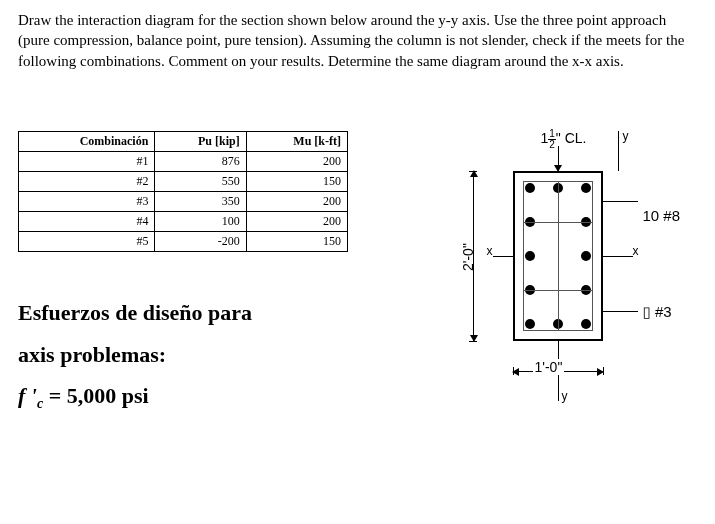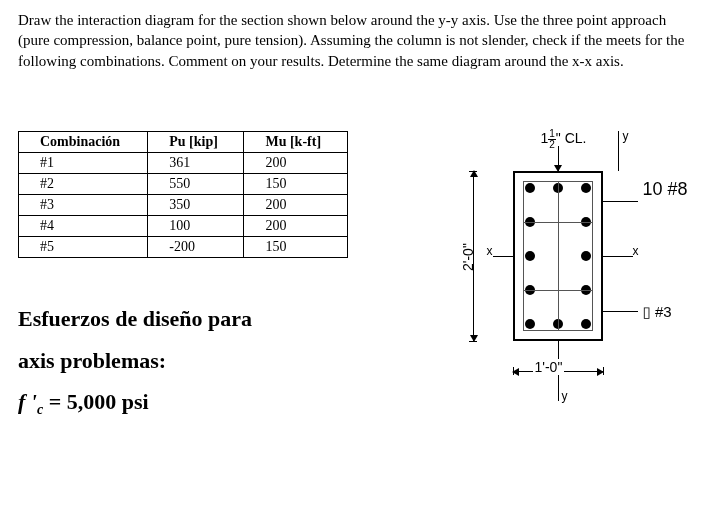--- a/index.html
+++ b/index.html
@@ -10,21 +10,21 @@
       width: 715px;
       color: #000;
       background: #fff;
     }
     .problem-text { line-height: 1.35; margin-bottom: 60px; }
     .content-row { display: flex; align-items: flex-start; gap: 30px; }
     .left-col { flex: 0 0 360px; }
     .right-col { flex: 1; display: flex; justify-content: center; padding-top: 0px; }
 
     table { border-collapse: collapse; width: 330px; margin-bottom: 40px; }
-    th, td { border: 1px solid #000; padding: 2px 21px; text-align: left; font-size: 14px; }
+    th, td { border: 1px solid #000; padding: 2px 6px; text-align: right; font-size: 12px; }
     th { font-weight: bold; }
 
     .design-label { font-size: 22px; font-weight: bold; line-height: 1.9; }
     .formula { font-size: 22px; font-weight: bold; font-style: italic; line-height: 1.9; }
     .formula .sub { font-size: 14px; vertical-align: sub; font-style: italic; }
     .formula .eq { font-style: normal; }
 
     .diagram { position: relative; width: 260px; height: 280px; font-family: Arial, sans-serif; font-size: 13px; }
 
     
@@ -84,21 +84,21 @@
       <thead>
         <tr>
           <th>Combinación</th>
           <th>Pu [kip]</th>
           <th>Mu [k-ft]</th>
         </tr>
       </thead>
       <tbody>
         <tr>
           <td>#1</td>
-          <td>361</td>
+          <td>876</td>
           <td>200</td>
         </tr>
         <tr>
           <td>#2</td>
           <td>550</td>
           <td>150</td>
         </tr>
         <tr>
           <td>#3</td>
           <td>350</td>
@@ -160,21 +160,21 @@
       <div class="dot" style="left:130px; top:188px;"></div>
       <div class="dot" style="left:158px; top:188px;"></div>
 
       <style>.diagram .dot:nth-of-type(6), .diagram .dot:nth-of-type(7){}</style>
 
       <div style="position:absolute; left:100px; top:91px; width:70px; border-top:1.2px solid #555;"></div>
       <div style="position:absolute; left:100px; top:159px; width:70px; border-top:1.2px solid #555;"></div>
       <div style="position:absolute; left:135px; top:50px; height:150px; border-left:1.2px solid #555;"></div>
 
       <div class="lead" style="left:180px; top:70px; width:35px;"></div>
-      <div class="label" style="left:220px; top:48px; font-size:18px;">10 #8</div>
+      <div class="label" style="left:220px; top:76px; font-size:15px;">10 #8</div>
 
       <div class="lead" style="left:180px; top:180px; width:35px;"></div>
       <div class="label" style="left:220px; top:172px; font-size:15px;">▯ #3</div>
 
       <div class="dim-v arrow-up arrow-down" style="left:50px; top:40px; height:170px;"></div>
       <div class="dim-cap" style="left:46px; top:40px;"></div>
       <div class="dim-cap" style="left:46px; top:210px;"></div>
       <div class="label vlabel" style="left:37px; top:140px; font-size:14px;">2'-0"</div>
 
       <div class="dim-h arrow-left arrow-right" style="left:90px; top:240px; width:90px;"></div>

